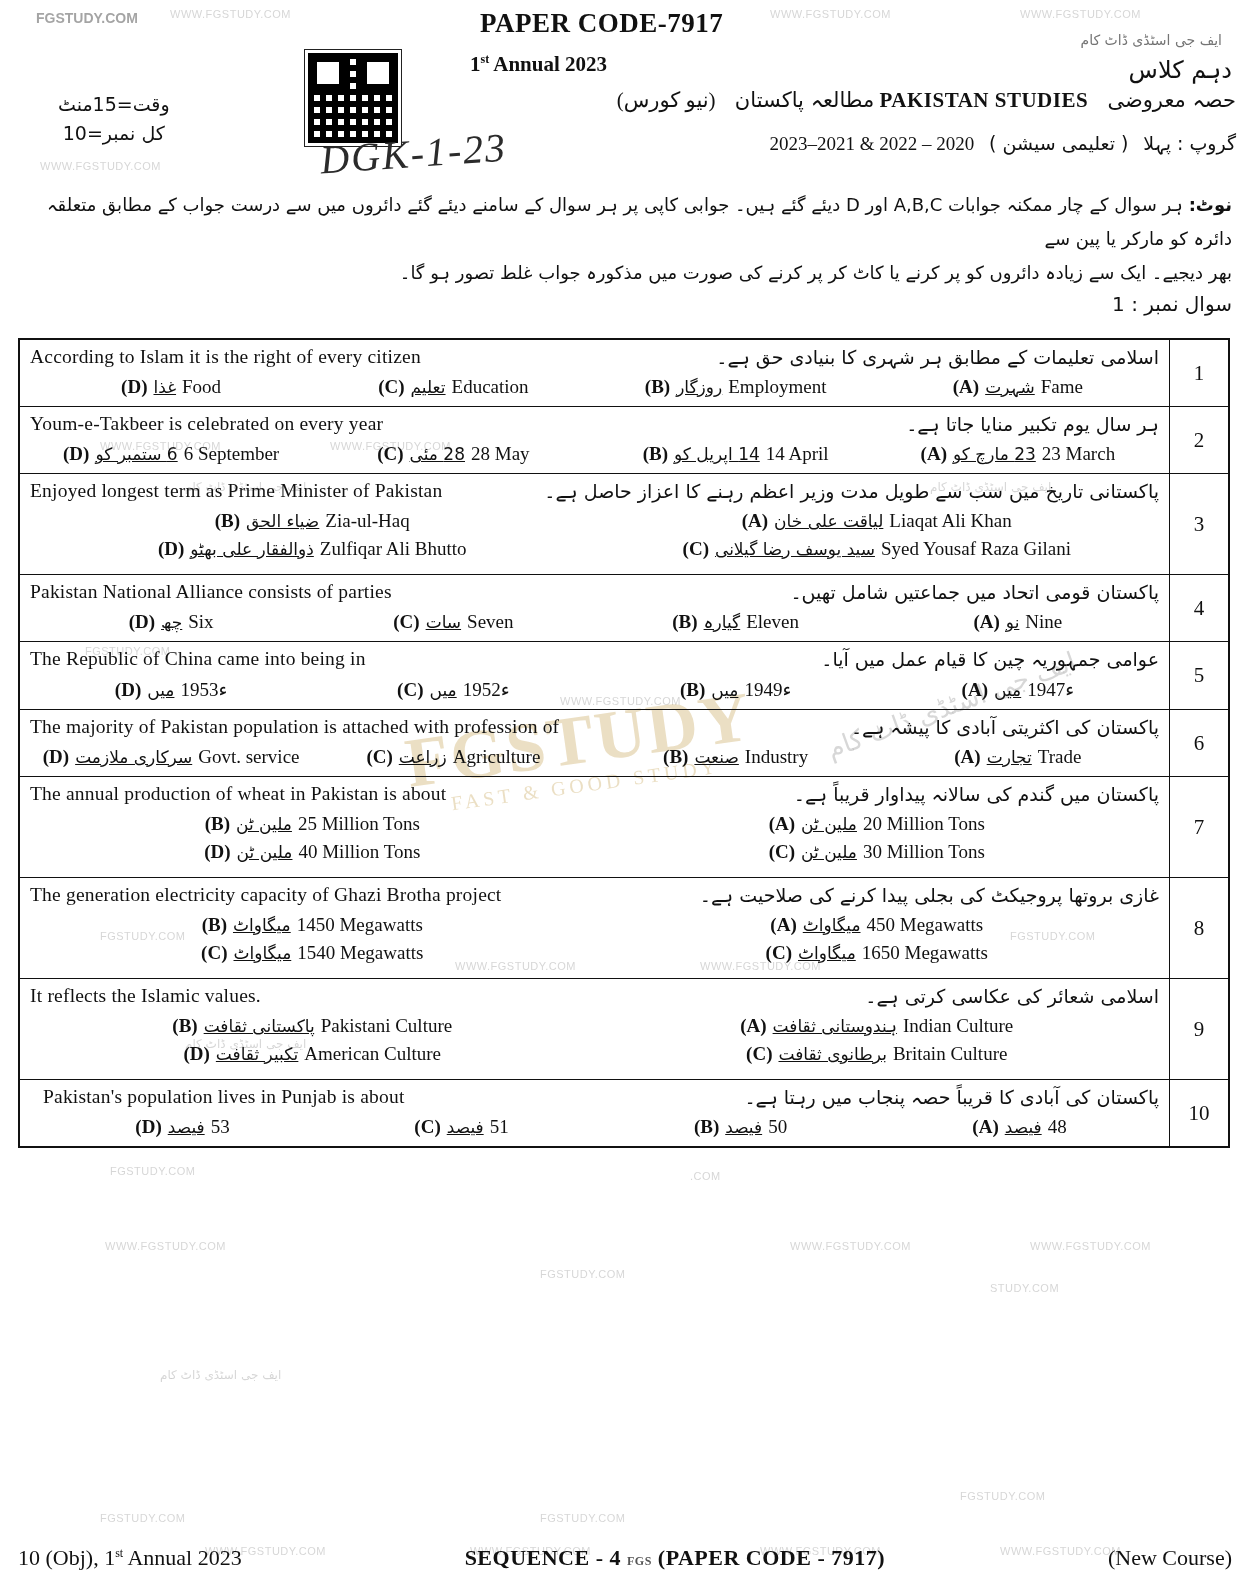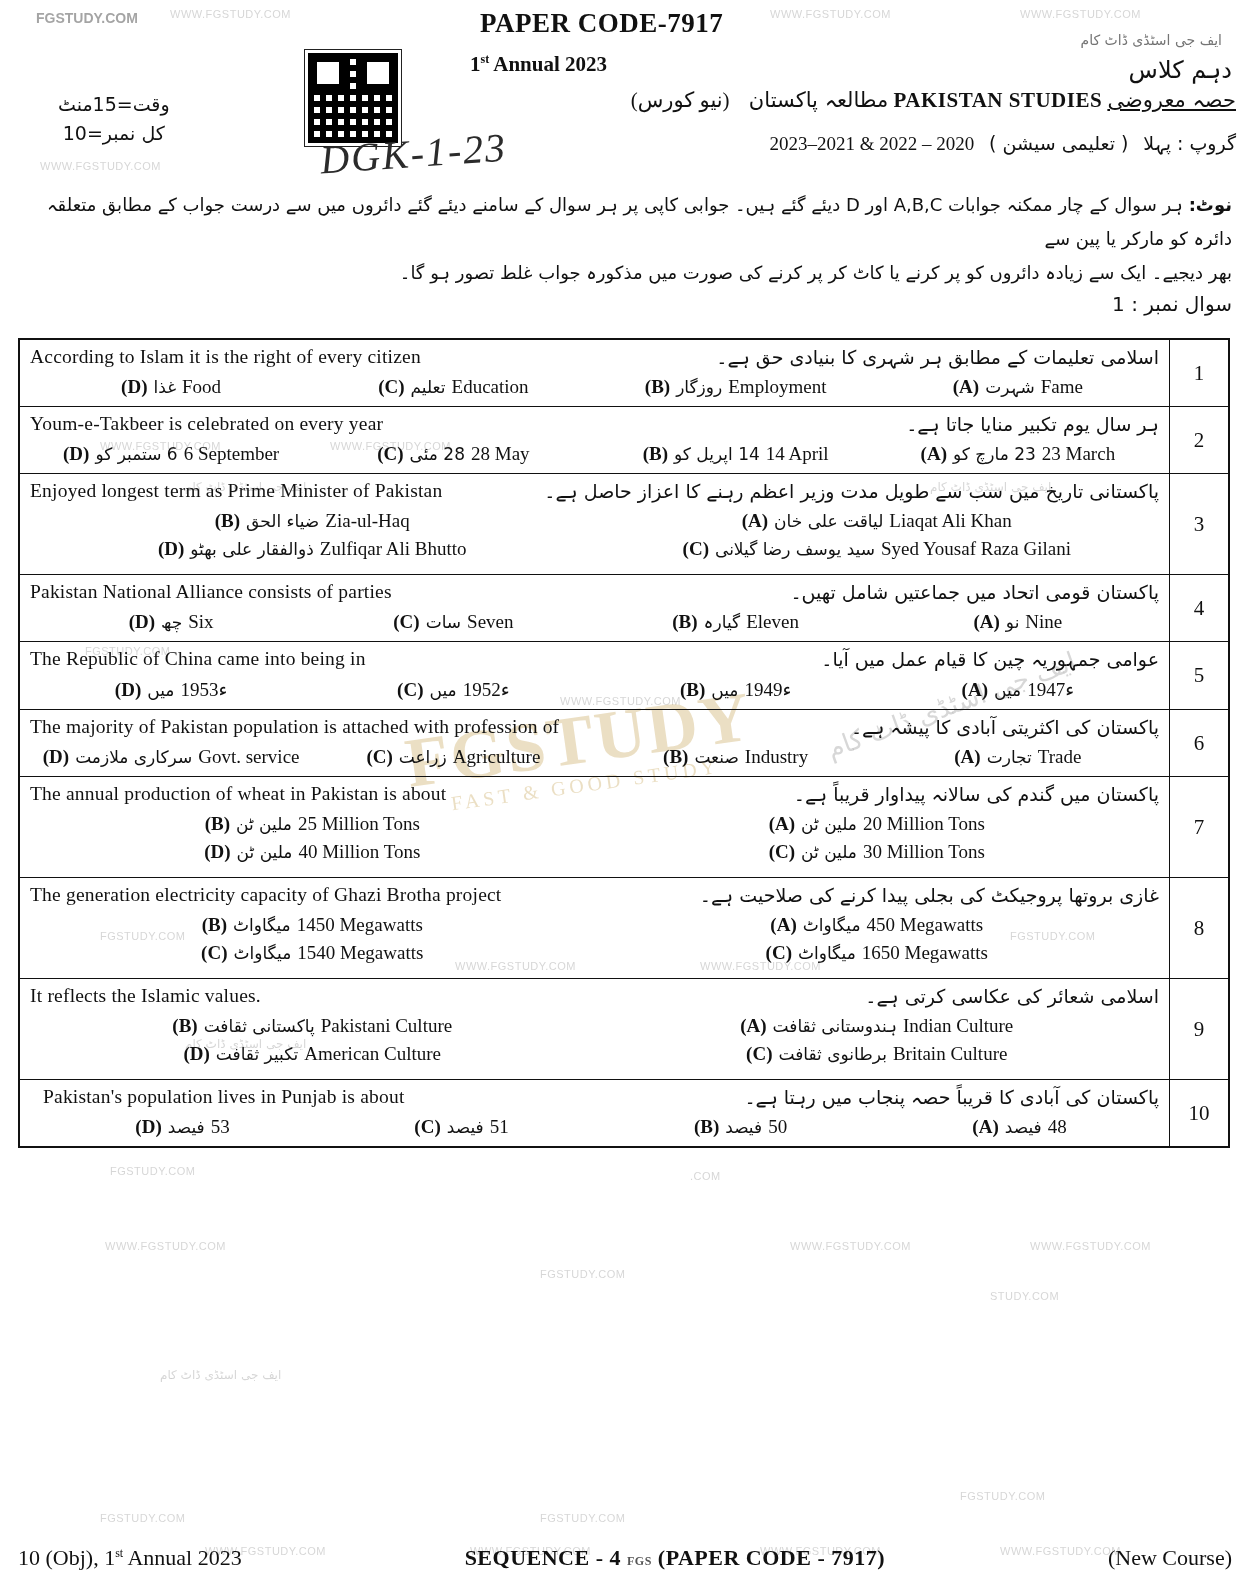--- a/index.html
+++ b/index.html
@@ -226,21 +226,21 @@
     margin-top: 8px;
   }
   .opt {
     font-size: 19px;
     white-space: nowrap;
     display: flex;
     align-items: baseline;
     gap: 6px;
   }
   .opt .lab { font-weight: bold; }
-  .opt .ur { font-family: "DejaVu Sans", sans-serif; direction: rtl; font-size: 17px; }
+  .opt .ur { font-family: "DejaVu Sans", sans-serif; direction: rtl; font-size: 17px; text-decoration: underline; }
   
   .opts-4 .opt { width: 25%; justify-content: center; }
   
   .opts-22 { flex-wrap: wrap; }
   .opts-22 .opt { width: 50%; justify-content: center; margin-bottom: 6px; }
 
   
   .footer {
     position: absolute;
     left: 18px; right: 18px;
@@ -269,21 +269,21 @@
     <div class="wm" style="left: 100px; top: 930px;">FGSTUDY.COM</div>
     <div class="wm" style="left: 1010px; top: 930px;">FGSTUDY.COM</div>
     <div class="wm" style="left: 455px; top: 960px;">WWW.FGSTUDY.COM</div>
     <div class="wm" style="left: 700px; top: 960px;">WWW.FGSTUDY.COM</div>
     <div class="wm" style="left: 110px; top: 1165px;">FGSTUDY.COM</div>
     <div class="wm" style="left: 690px; top: 1170px;">.COM</div>
     <div class="wm" style="left: 105px; top: 1240px;">WWW.FGSTUDY.COM</div>
     <div class="wm" style="left: 790px; top: 1240px;">WWW.FGSTUDY.COM</div>
     <div class="wm" style="left: 1030px; top: 1240px;">WWW.FGSTUDY.COM</div>
     <div class="wm" style="left: 540px; top: 1268px;">FGSTUDY.COM</div>
-    <div class="wm" style="left: 990px; top: 1282px; margin-top: 8px;">STUDY.COM</div>
+    <div class="wm" style="left: 990px; top: 1282px;">STUDY.COM</div>
     <div class="wm" style="left: 100px; top: 1512px;">FGSTUDY.COM</div>
     <div class="wm" style="left: 540px; top: 1512px;">FGSTUDY.COM</div>
     <div class="wm" style="left: 960px; top: 1490px;">FGSTUDY.COM</div>
     <div class="wm" style="left: 205px; top: 1545px;">WWW.FGSTUDY.COM</div>
     <div class="wm" style="left: 470px; top: 1545px;">WWW.FGSTUDY.COM</div>
     <div class="wm" style="left: 760px; top: 1545px;">WWW.FGSTUDY.COM</div>
     <div class="wm" style="left: 1000px; top: 1545px;">WWW.FGSTUDY.COM</div>
     <div class="wm" style="left: 185px; top: 480px; font-family: &quot;DejaVu Sans&quot;, sans-serif; direction: rtl; font-size: 12px;">ایف جی اسٹڈی ڈاٹ کام</div>
     <div class="wm" style="left: 930px; top: 480px; font-family: &quot;DejaVu Sans&quot;, sans-serif; direction: rtl; font-size: 12px;">ایف جی اسٹڈی ڈاٹ کام</div>
     <div class="wm" style="left: 185px; top: 1037px; font-family: &quot;DejaVu Sans&quot;, sans-serif; direction: rtl; font-size: 12px;">ایف جی اسٹڈی ڈاٹ کام</div>
@@ -316,21 +316,21 @@
   </div>
 
   <div class="hdr-right-1 urdu">
     <span>دہم کلاس</span>
   </div>
 
   <div class="subject-line">
     <span class="ur">مطالعہ پاکستان</span>
     <span class="ur" style="margin:0 14px;font-family:Liberation Serif, serif;">(نیو کورس)</span>
     <span class="en">PAKISTAN STUDIES</span>
-    <span class="ur" style="text-decoration:underline;">حصہ معروضی</span>
+    <span class="ur" style="margin-left:14px;">حصہ معروضی</span>
   </div>
 
   <div class="group-line">
     <span class="ur">گروپ : پہلا</span>
     <span class="ur" style="margin:0 10px;">( تعلیمی سیشن )</span>
     <span>2020 – 2022  &amp;  2021–2023</span>
   </div>
 
   <div class="handwrite">DGK-1-23</div>
 

